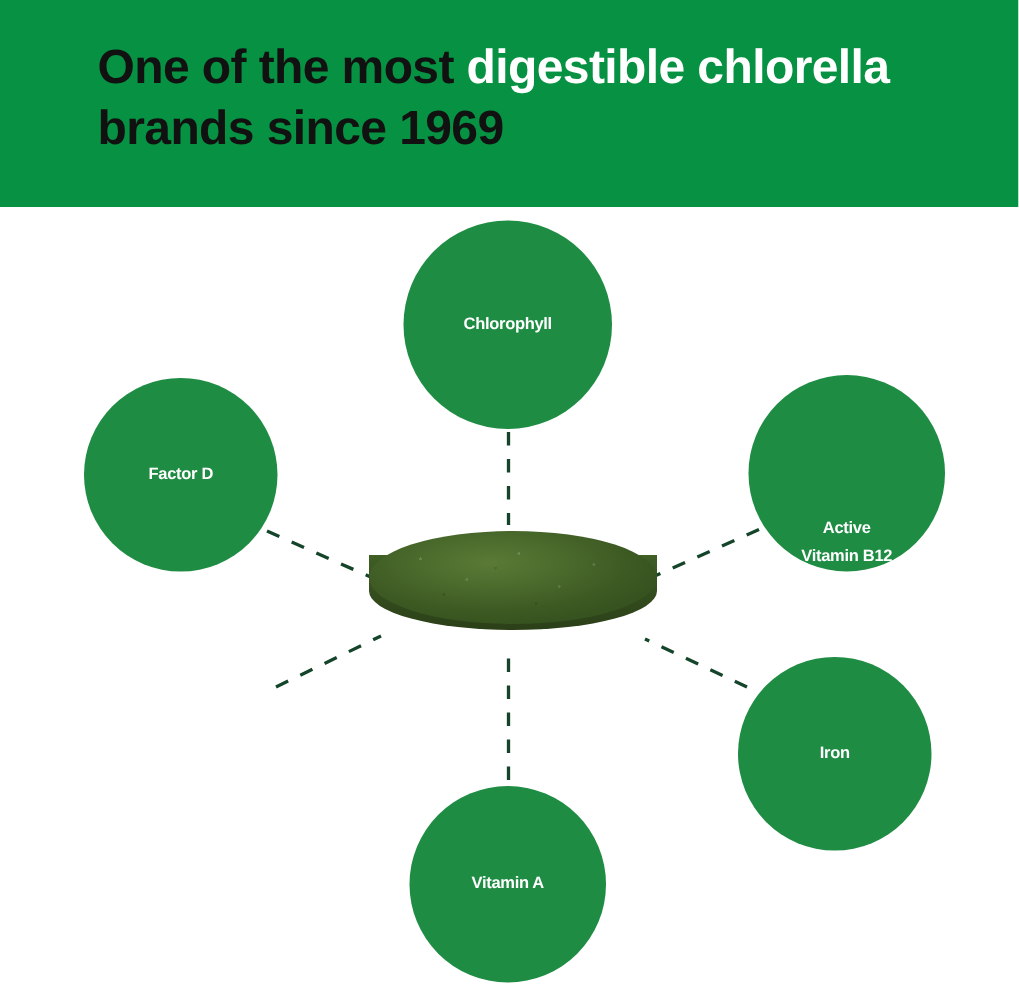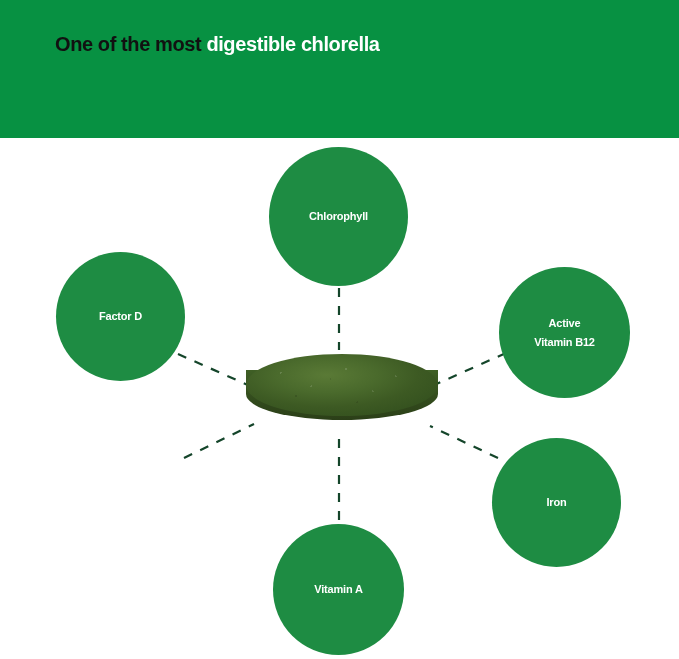--- a/index.html
+++ b/index.html
@@ -25,24 +25,24 @@
   .header-band {
     position: absolute;
     left: 0;
     top: 0;
     width: 679px;
     height: 138px;
     background: #079142;
   }
   .header-title {
     position: absolute;
-    left: 55px;
+    left: 65px;
     top: 24px;
     width: 600px;
-    font-size: 20px;
+    font-size: 32px;
     line-height: 41px;
     font-weight: bold;
     letter-spacing: -0.4px;
     color: #111111;
     font-family: "Liberation Sans", sans-serif;
   }
   .header-title .hl {
     color: #ffffff;
   }
 
@@ -80,21 +80,21 @@
     font-size: 11px;
     line-height: 19px;
     letter-spacing: -0.2px;
     padding: 0 10px;
     white-space: pre-line;
     font-family: "Liberation Sans", sans-serif;
   }
 
   
   .node-chlorophyll { left: 269px; top: 9px;   width: 139px; height: 139px; }
-  .node-b12         { left: 499px; top: 129px; width: 131px; height: 131px; }
+  .node-b12         { left: 499px; top: 112px; width: 131px; height: 131px; align-items: flex-end; }
   .node-vitd        { left: 56px;  top: 114px; width: 129px; height: 129px; }
   .node-cgf         { left: 60px;  top: 300px; width: 133px; height: 133px; }
   .node-iron        { left: 492px; top: 300px; width: 129px; height: 129px; }
   .node-vita        { left: 273px; top: 386px; width: 131px; height: 131px; }
 
   
   .tablet {
     position: absolute;
     left: 246px;
     top: 216px;
@@ -141,20 +141,21 @@
 </style>
 </head>
 <body>
 
 <div id="infographic">
 
   <div class="header-band">
     <div class="header-title">
       <span>One of the most </span><span class="hl">digestible chlorella</span>
       <br>
+      <span>brands since 1969</span>
     </div>
   </div>
 
   <div class="diagram">
 
     <svg class="connector-layer" width="679" height="521" viewBox="0 0 679 521">
       <g stroke="#14452a" stroke-width="2.2" stroke-dasharray="9 9" fill="none" stroke-linecap="butt">
 
         <line x1="339" y1="150" x2="339" y2="212"></line>
 

